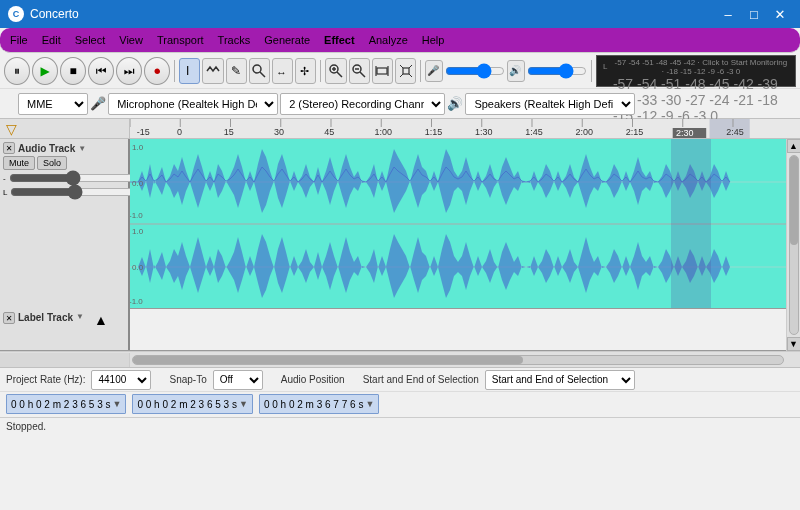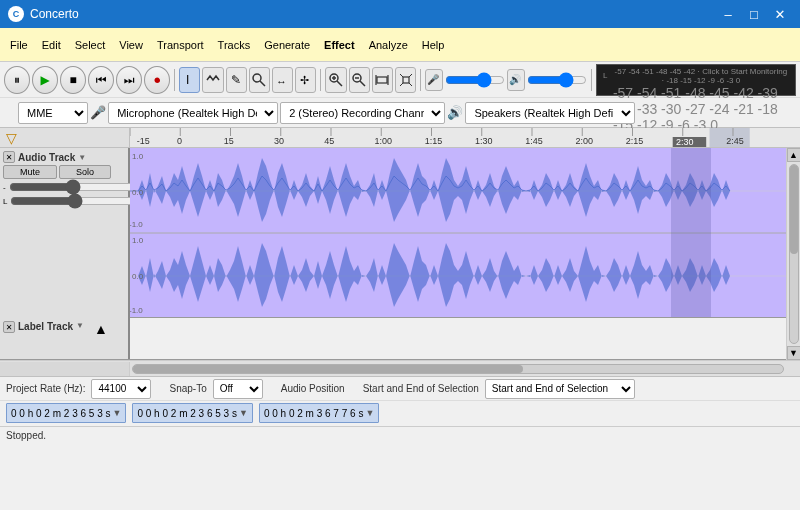--- a/index.html
+++ b/index.html
@@ -54,27 +54,28 @@
       cursor: pointer;
       font-size: 13px;
       display: flex;
       align-items: center;
       justify-content: center;
       border-radius: 3px;
     }
 
     
     #menu-bar {
-      background: #fef9c3;
-      height: 34px;
+      background: #a21caf;
+      height: 25px;
       display: flex;
       align-items: center;
       padding: 0 4px;
       border-bottom: 1px solid #ccc;
       gap: 2px;
+      border-radius: 10px;
     }
     .menu-item {
       padding: 2px 6px;
       cursor: pointer;
       border-radius: 2px;
       font-size: 11px;
     }
 
     .toolbar-btn {
       width: 26px;
@@ -192,21 +193,21 @@
       font-size: 8px;
       color: #666;
       cursor: pointer;
     }
 
     .track-mute-solo {
       display: flex;
       gap: 2px;
     }
     .mute-btn, .solo-btn {
-      padding: 1px 16px;
+      padding: 1px 5px;
       font-size: 9px;
       border: 1px solid #999;
       border-radius: 2px;
       cursor: pointer;
       background: #d0d0d0;
     }
 
     .track-gain-row {
       display: flex;
       align-items: center;
@@ -365,21 +366,21 @@
       align-items: center;
       cursor: pointer;
       white-space: nowrap;
       border-radius: 1px;
     }
     .status-sep { width: 6px; }
 
     
     .stereo-track-canvas {
       flex: 1;
-      background: #c4b5fd;
+      background: #5eead4;
       position: relative;
       overflow: hidden;
       display: flex;
       flex-direction: column;
     }
     .monitor-btn {
       width: 22px;
       height: 22px;
       border: 1px solid #b0b0b0;
       border-radius: 3px;

